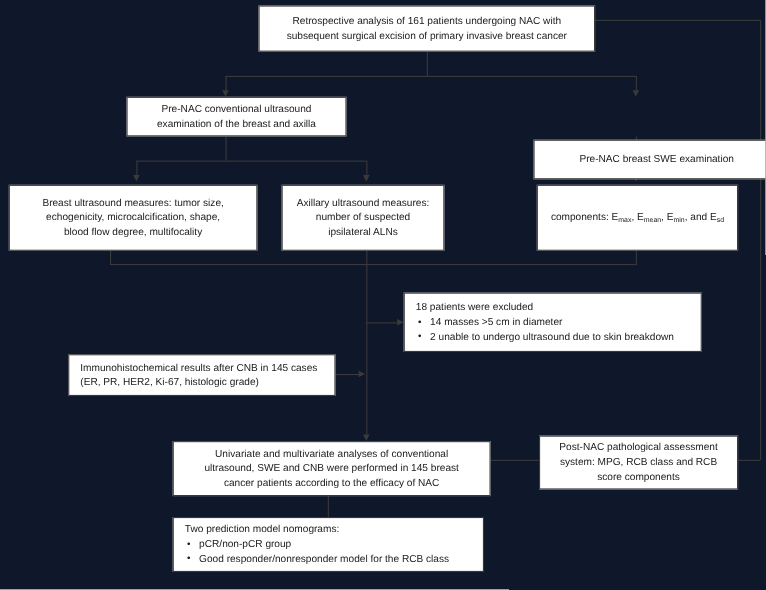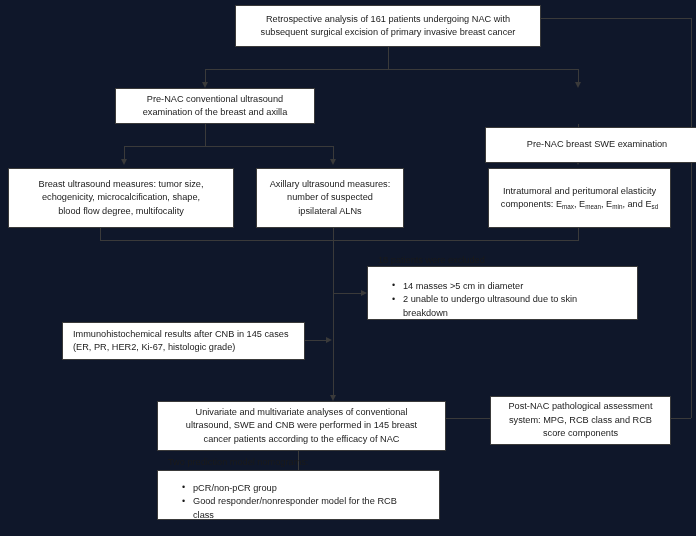--- a/index.html
+++ b/index.html
@@ -47,21 +47,21 @@
     border-top: 3.5px solid transparent;
     border-bottom: 3.5px solid transparent;
     border-left: 6px solid #3a3a3a;
   }
   .arrow.left {
     border-top: 3.5px solid transparent;
     border-bottom: 3.5px solid transparent;
     border-right: 6px solid #3a3a3a;
   }
 
-  .bullets { margin: 12px; padding: 0; list-style: none; }
+  .bullets { margin: 0; padding: 0; list-style: none; }
   .bullets li {
     position: relative;
     padding-left: 13px;
     line-height: 13.5px;
   }
   .bullets li:before {
     content: "\2022";
     position: absolute;
     left: 2px;
     top: -0.5px;
@@ -151,21 +151,20 @@
   <div class="box center" style="left:256px; top:168px; width:148px; height:60px;">
     <div class="pad">
       <span class="ln">Axillary ultrasound measures:</span>
       <span class="ln">number of suspected</span>
       <span class="ln">ipsilateral ALNs</span>
     </div>
   </div>
 
   <div class="box center" style="left:488px; top:168px; width:183px; height:60px;">
     <div class="pad">
-      <span class="ln">Intratumoral and peritumoral elasticity</span>
       <span class="ln"><span>components: E</span><sub>max</sub><span>, E</span><sub>mean</sub><span>, E</span><sub>min</sub><span>, and E</span><sub>sd</sub></span>
     </div>
   </div>
 
   <div class="box left" style="left:367px; top:266px; width:271px; height:54px;">
     <div class="pad">
       <div class="hdr">18 patients were excluded</div>
       <ul class="bullets">
         <li>14 masses &gt;5 cm in diameter</li>
         <li>2 unable to undergo ultrasound due to skin breakdown</li>

